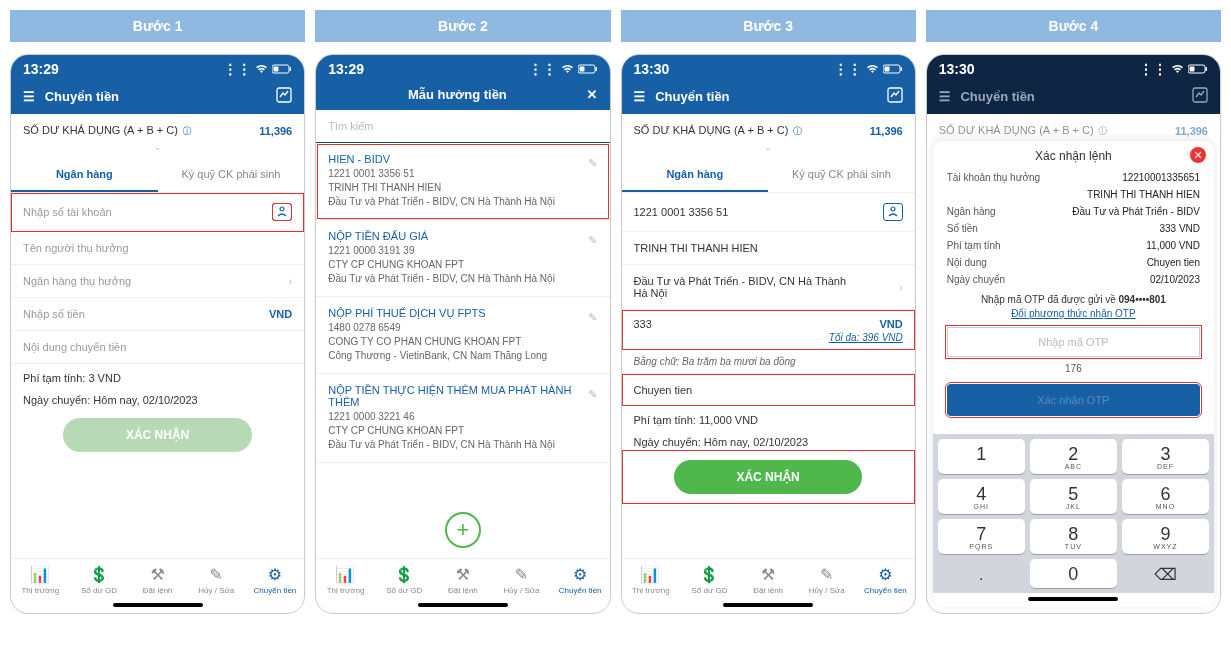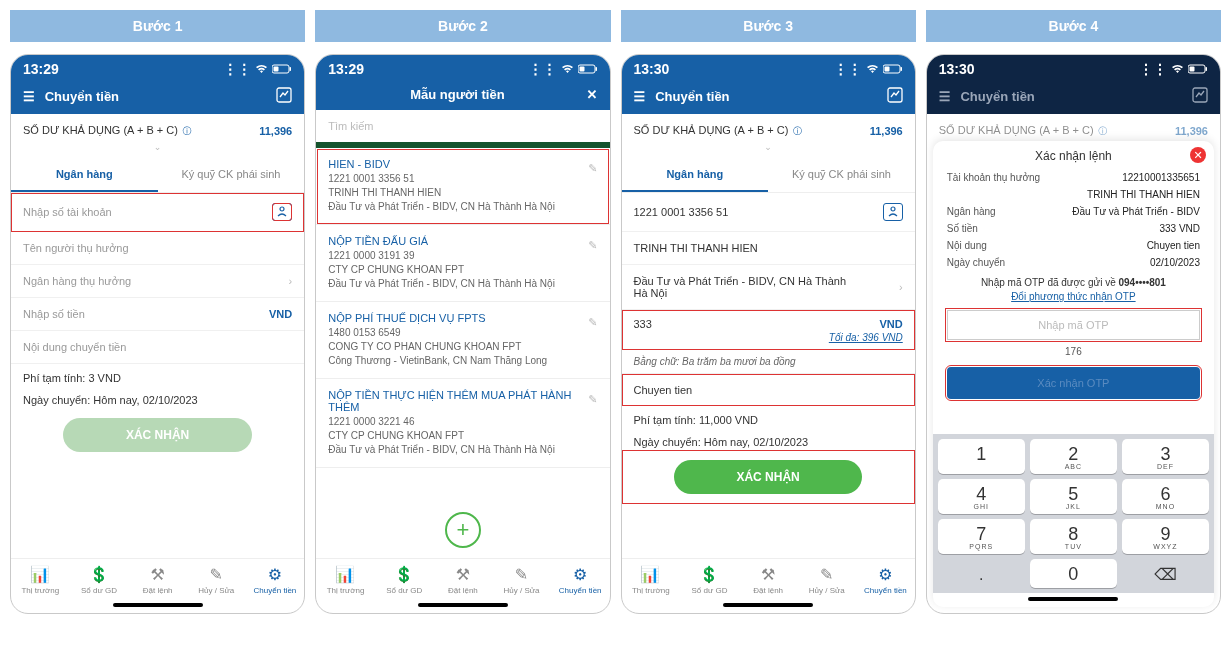--- a/index.html
+++ b/index.html
@@ -48,21 +48,21 @@
   .submit-wrap { padding: 10px 12px; }
   .submit-btn { background: #4fb74c; color: #fff; border: none; border-radius: 20px; padding: 10px 0; width: 70%; margin: 0 auto; display: block; font-weight: 700; font-size: 12px; }
   .submit-btn.gray { background: #b7d9b6; color: #fff; }
   
   .tpl-item { padding: 10px 12px; border-bottom: 1px solid #eee; position: relative; }
   .tpl-item .t-title { color: #1760a6; font-size: 11px; margin-bottom: 2px; font-weight: 500; }
   .tpl-item .t-line { color: #666; font-size: 10px; line-height: 1.4; }
   .tpl-item .t-edit { position: absolute; right: 12px; top: 14px; color: #bbb; font-size: 11px; }
   .tpl-item.hl { outline: 1px solid #d33; outline-offset: -2px; }
   
-  .search-row { padding: 10px 12px; border-bottom: 6px solid #14532d; color: #bbb; font-size: 11px; }
+  .search-row { padding: 10px 12px; border-bottom: 1px solid #14532d; color: #bbb; font-size: 11px; }
   
   .add-btn { width: 36px; height: 36px; border: 2px solid #4fb74c; color: #4fb74c; border-radius: 50%; display: flex; align-items: center; justify-content: center; font-size: 22px; font-weight: 300; margin: auto; }
   
   .bottom-nav { display: flex; border-top: 1px solid #eee; padding: 6px 0 4px; margin-top: auto; }
   .bottom-nav .nav { flex: 1; text-align: center; font-size: 8px; color: #888; }
   .bottom-nav .nav.active { color: #1760a6; }
   .bottom-nav .nav .nicon { font-size: 16px; display: block; margin-bottom: 2px; }
   
   .home-ind { width: 90px; height: 4px; background: #000; border-radius: 2px; margin: 4px auto 6px; }
   
@@ -192,42 +192,42 @@
               <path d="M6.5 9 L8 7.2 Q6.5 6 5 7.2 Z M3 5.2 Q6.5 2.5 10 5.2 L8.8 6.5 Q6.5 4.7 4.2 6.5 Z M1 3 Q6.5 -1 12 3 L10.8 4.2 Q6.5 1 2.2 4.2 Z" fill="#fff"></path>
             </svg></span>
       <span><svg width="20" height="10" viewBox="0 0 20 10">
               <rect x="0" y="1" width="17" height="8" rx="2" fill="none" stroke="#fff" stroke-width="1"></rect>
               <rect x="17.5" y="3" width="1.5" height="4" rx="0.7" fill="#fff"></rect>
               <rect x="1.5" y="2.5" width="5" height="5" rx="1" fill="#fff"></rect>
             </svg></span>
     </span>
   </div>
   <div class="app-bar">
-    <span class="title center">Mẫu người tiền</span>
+    <span class="title center">Mẫu hưởng tiền</span>
     <span>✕</span>
   </div>
   <div class="search-row">Tìm kiếm</div>
 
   <div class="tpl-item hl">
     <div class="t-title">HIEN - BIDV</div>
     <div class="t-line">1221 0001 3356 51</div>
     <div class="t-line">TRINH THI THANH HIEN</div>
     <div class="t-line">Đầu Tư và Phát Triển - BIDV, CN Hà Thành Hà Nội</div>
     <span class="t-edit">✎</span>
   </div>
   <div class="tpl-item">
     <div class="t-title">NỘP TIỀN ĐẤU GIÁ</div>
     <div class="t-line">1221 0000 3191 39</div>
     <div class="t-line">CTY CP CHUNG KHOAN FPT</div>
     <div class="t-line">Đầu Tư và Phát Triển - BIDV, CN Hà Thành Hà Nội</div>
     <span class="t-edit">✎</span>
   </div>
   <div class="tpl-item">
     <div class="t-title">NỘP PHÍ THUẾ DỊCH VỤ FPTS</div>
-    <div class="t-line">1480 0153 6549</div>
+    <div class="t-line">1480 0278 6549</div>
     <div class="t-line">CONG TY CO PHAN CHUNG KHOAN FPT</div>
     <div class="t-line">Công Thương - VietinBank, CN Nam Thăng Long</div>
     <span class="t-edit">✎</span>
   </div>
   <div class="tpl-item">
     <div class="t-title">NỘP TIỀN THỰC HIỆN THÊM MUA PHÁT HÀNH THÊM</div>
     <div class="t-line">1221 0000 3221 46</div>
     <div class="t-line">CTY CP CHUNG KHOAN FPT</div>
     <div class="t-line">Đầu Tư và Phát Triển - BIDV, CN Hà Thành Hà Nội</div>
     <span class="t-edit">✎</span>
@@ -367,20 +367,24 @@
         </div>
     <div class="kv">
           <span class="k">Ngân hàng</span>
           <span class="v">Đầu Tư và Phát Triển - BIDV</span>
         </div>
     <div class="kv">
           <span class="k">Số tiền</span>
           <span class="v">333 VND</span>
         </div>
     <div class="kv">
+          <span class="k">Phí tạm tính</span>
+          <span class="v">11,000 VND</span>
+        </div>
+    <div class="kv">
           <span class="k">Nội dung</span>
           <span class="v">Chuyen tien</span>
         </div>
     <div class="kv">
           <span class="k">Ngày chuyển</span>
           <span class="v">02/10/2023</span>
         </div>
     <div class="otp-msg">
       <span>Nhập mã OTP đã được gửi về </span><b>094••••801</b>
     </div>

